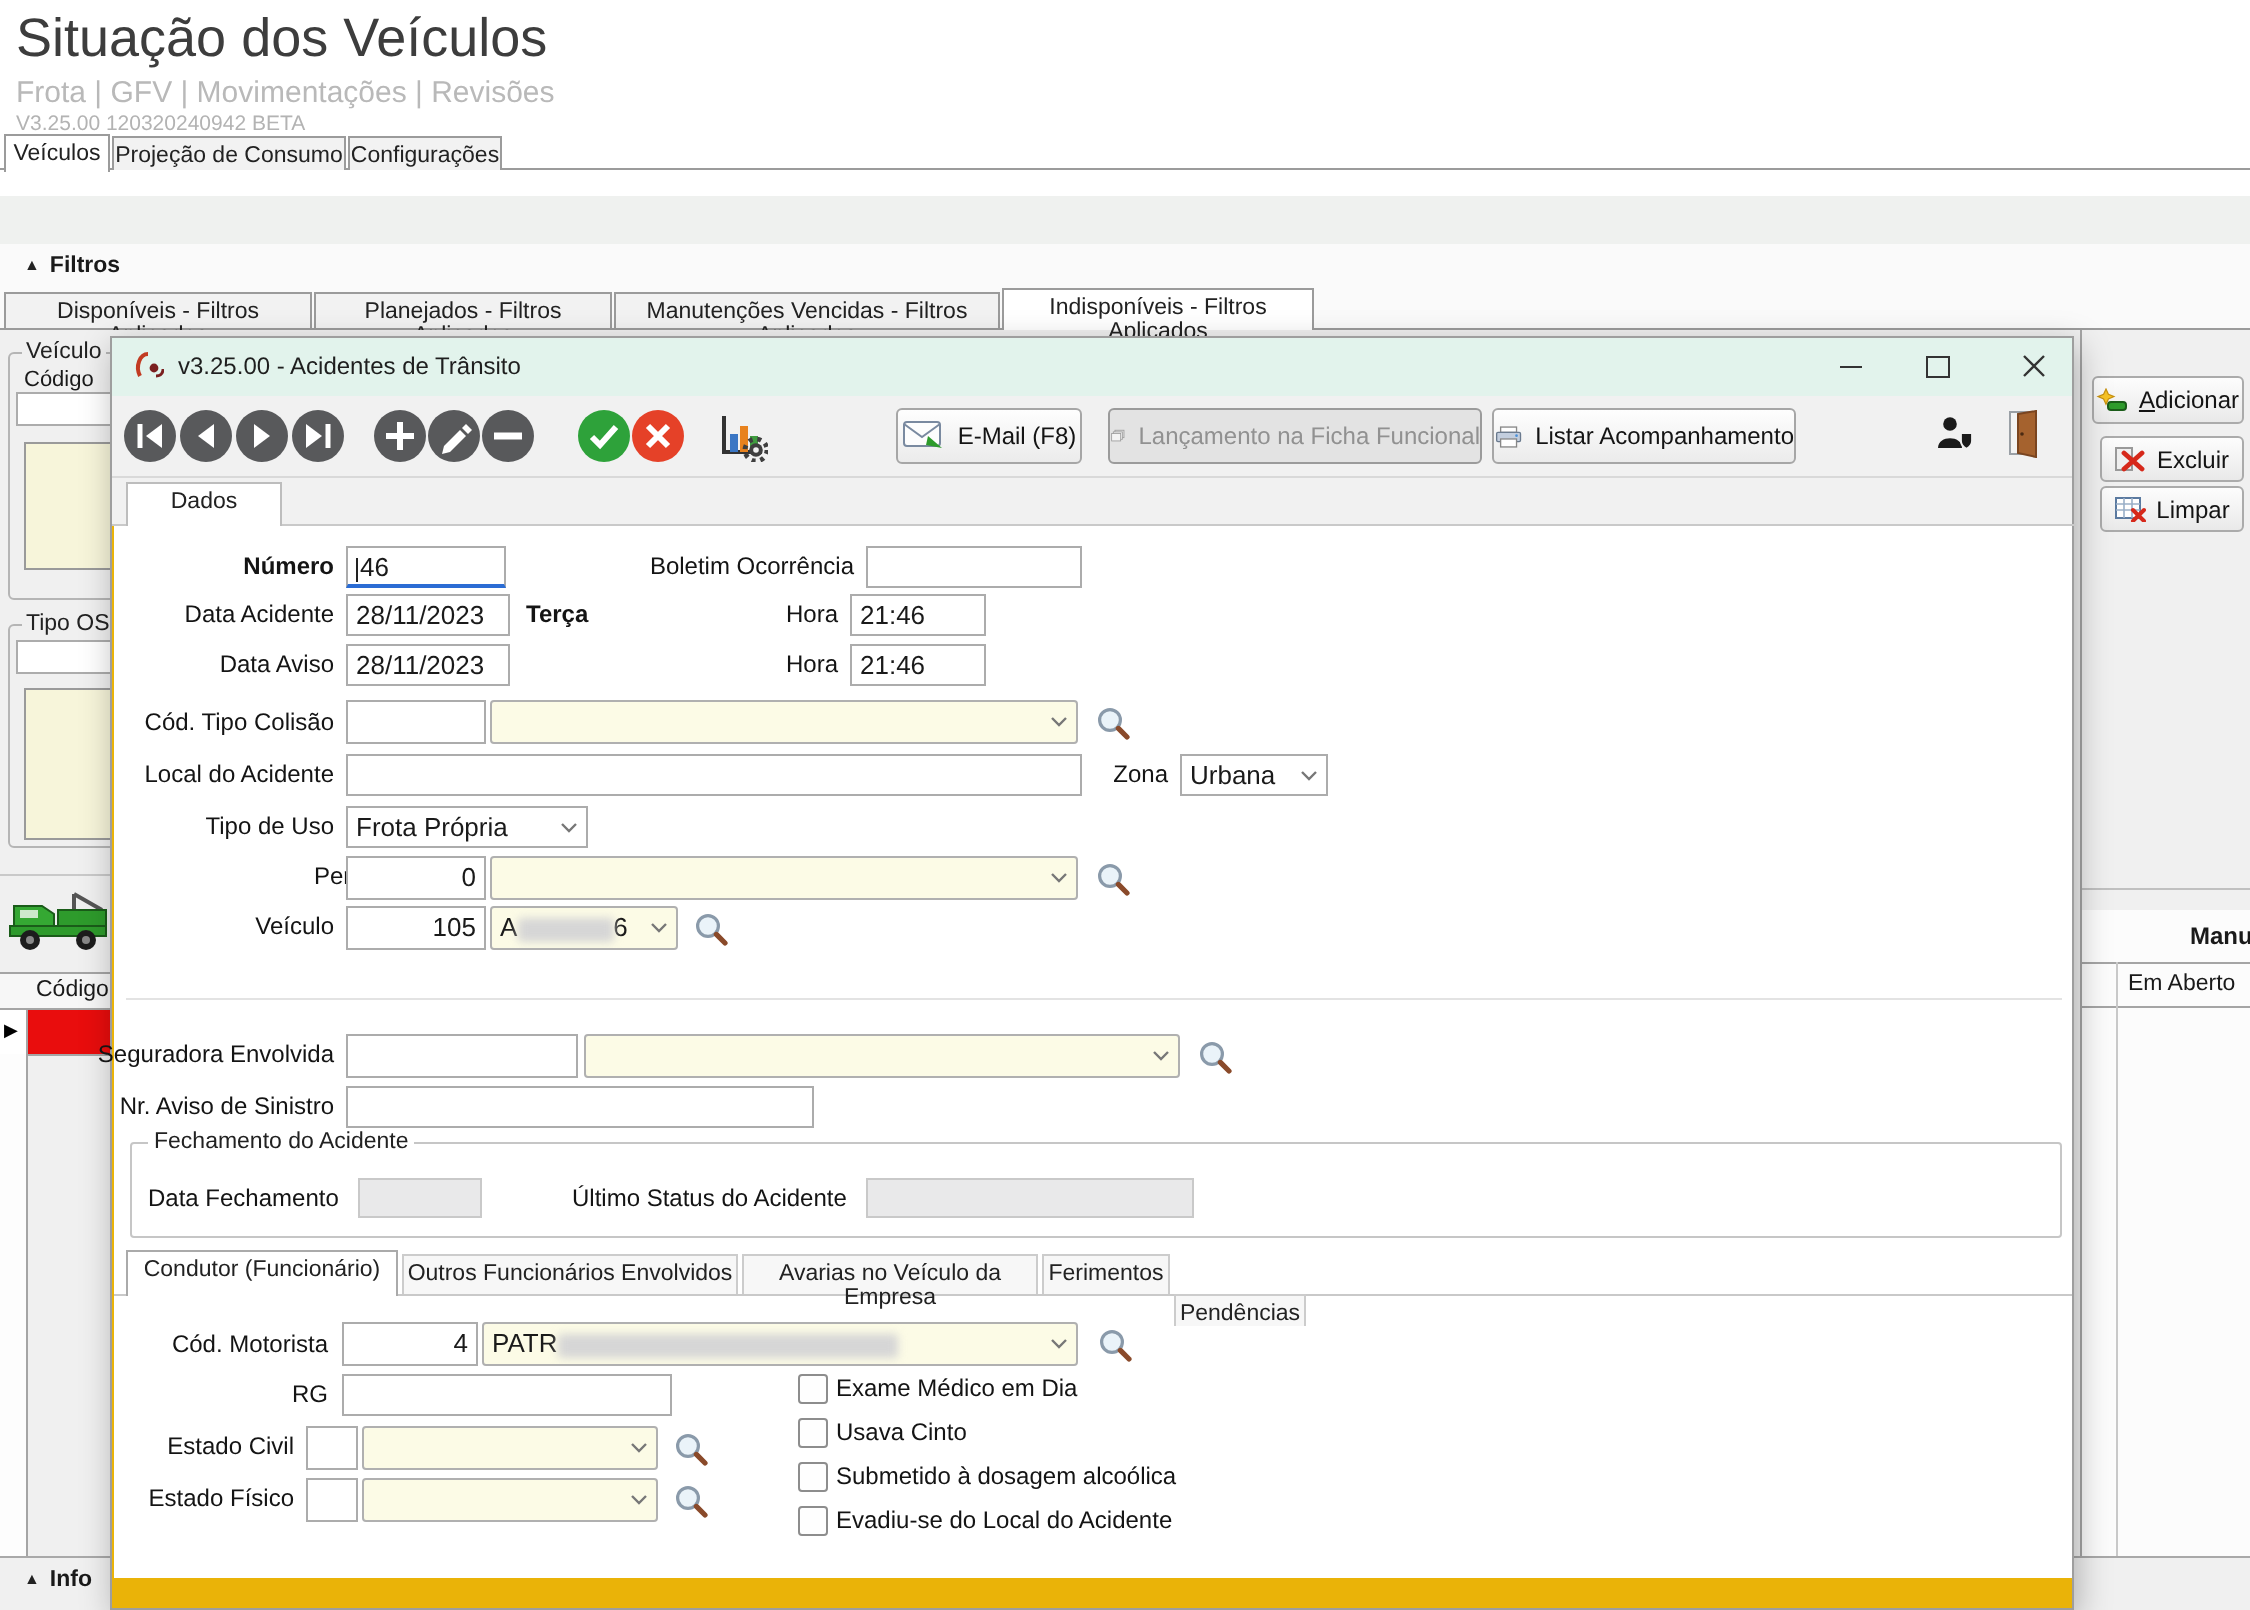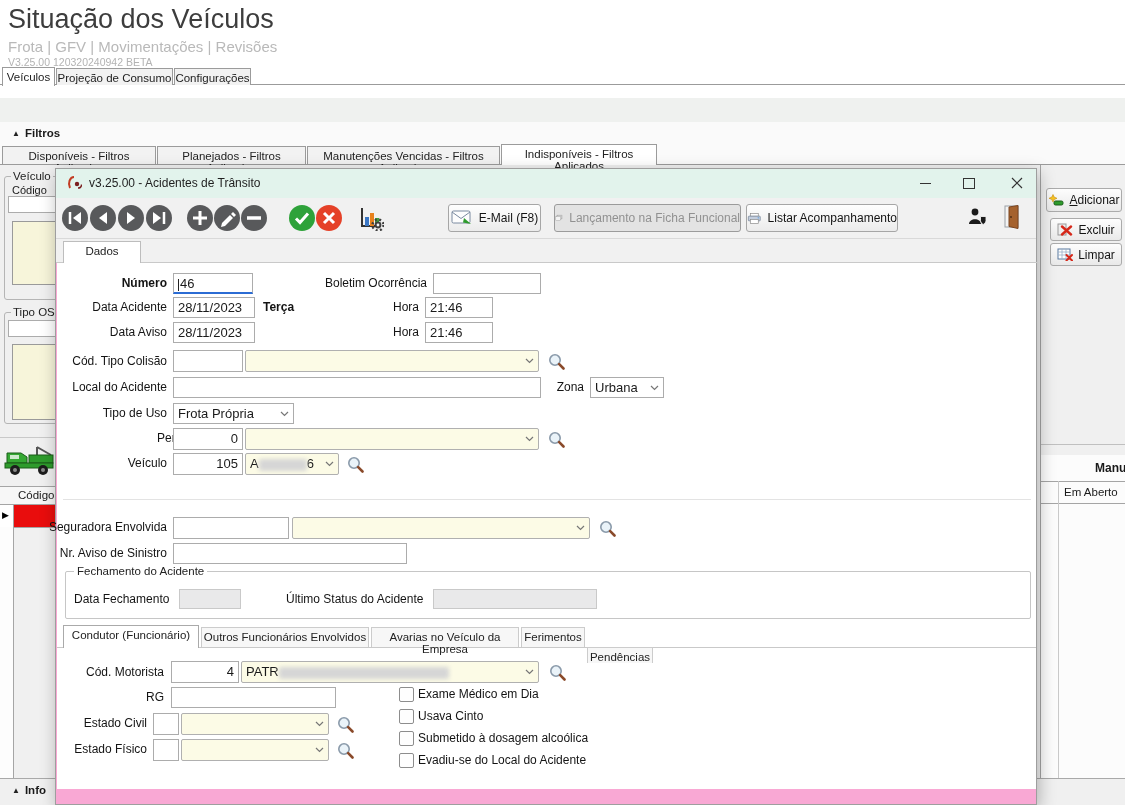--- a/index.html
+++ b/index.html
@@ -28,21 +28,21 @@
         font-size:12px;color:#141414;box-sizing:border-box;white-space:nowrap;}
   .u-first::first-letter{text-decoration:underline;}
   .cb{position:absolute;width:13px;height:13px;border:1px solid #8d8d8d;border-radius:2px;background:#fefefe;}
   .cblbl{position:absolute;font-size:12px;color:#141414;white-space:nowrap;}
   .mag{position:absolute;width:17px;height:17px;}
   .blur{display:inline-block;height:12px;background:#d6d6d6;filter:blur(2px);
         vertical-align:middle;border-radius:2px;}
   .caret{display:inline-block;width:0;height:12px;border-left:1px solid #222;
          vertical-align:middle;margin-right:1px;}
   .line{position:absolute;background:#a5a5a5;}
-  .dialog{position:absolute;left:55px;top:168px;width:982px;height:637px;background:#f9a8d4;
+  .dialog{position:absolute;left:55px;top:168px;width:982px;height:637px;background:#eab308;
           border:1px solid #9e9e9e;box-sizing:border-box;box-shadow:2px 5px 16px rgba(0,0,0,.28);z-index:10;}
   .titlebar{position:absolute;left:0;top:0;width:100%;height:29px;background:#e2f3ec;}
   .wbtn{position:absolute;top:0;width:34px;height:28px;display:flex;align-items:center;justify-content:center;}
   .fieldset{position:absolute;border:1px solid #c6c6c6;border-radius:2px;box-sizing:border-box;}
   .legend{position:absolute;top:-7px;left:8px;background:#fff;padding:0 3px;font-size:11.5px;color:#222;}
   .gb{position:absolute;border:1px solid #b5b5b5;border-radius:3px;box-sizing:border-box;}
   .gbleg{position:absolute;top:-7px;left:6px;background:#f0f0f0;padding:0 2px;font-size:11.5px;color:#222;white-space:nowrap;}
   .tri{font-size:8px;color:#222;margin-right:5px;vertical-align:1px;}
   .bold{font-weight:bold;}
 </style>

